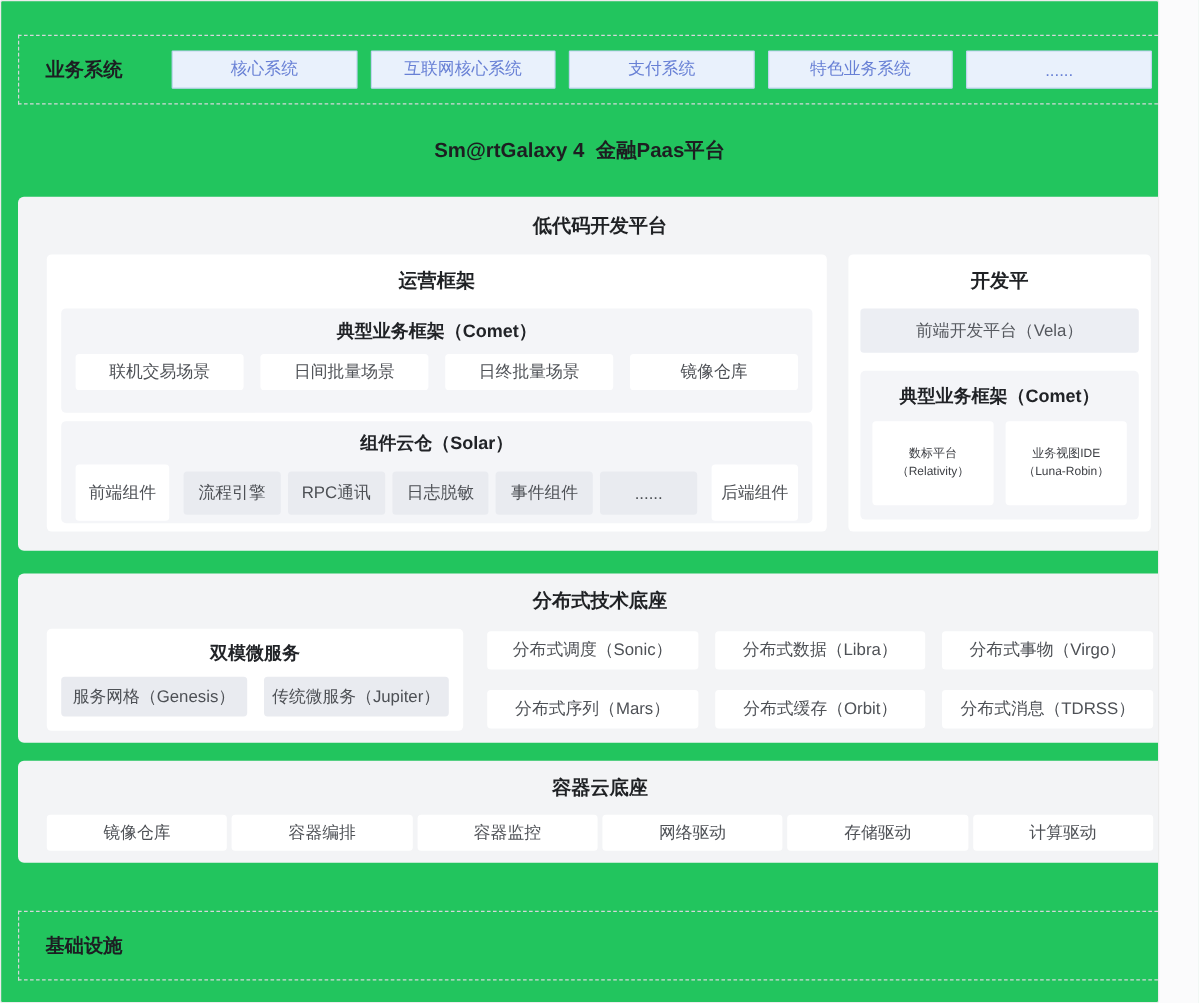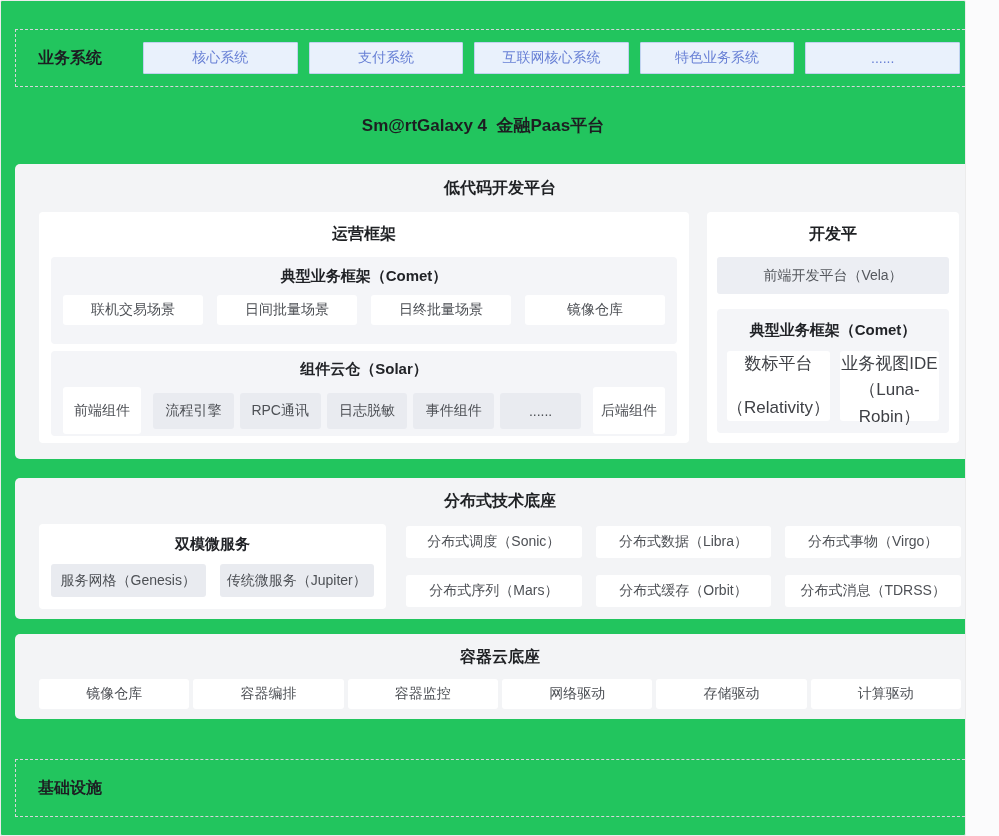--- a/index.html
+++ b/index.html
@@ -108,22 +108,22 @@
   .vela-btn {
     height: 37px; background: #eceef3; border-radius: 3px;
     display: flex; align-items: center; justify-content: center;
     font-size: 14px; color: #55585e; cursor: pointer;
   }
   .dev-comet { margin-top: 15px; height: 124px; padding: 0 10px 10px; }
   .dev-comet .sub-title { height: 42px; }
   .dev-cards { display: flex; gap: 10px; }
   .dev-card {
     flex: 1; height: 70px; background: #fff; border-radius: 3px;
-    display: flex; flex-direction: column; align-items: center; justify-content: space-between;
-    font-size: 17px; color: #3f4146; line-height: 1.55; text-align: center;
+    display: flex; flex-direction: column; align-items: center; justify-content: center;
+    font-size: 10px; color: #3f4146; line-height: 1.55; text-align: center;
     cursor: pointer;
   }
 
   
   .distributed { height: 141px; padding: 13px 24px 0; margin-top: 19px; }
   .distributed > .panel-title { margin-bottom: 12px; }
   .dist-row { display: flex; gap: 20px; align-items: flex-start; }
   .dual-panel { width: 347px; flex: none; height: 85px; padding: 0 12px; }
   .dual-panel .sub-title { height: 40px; font-size: 15px; background: transparent; }
   .dual-btns { display: flex; gap: 14px; }
@@ -144,22 +144,22 @@
 </head>
 <body>
 
 <div class="frame">
   <div class="spacer-top"></div>
 
   <div class="dashed-row">
     <div class="row-label">业务系统</div>
     <div class="chips">
       <div class="chip">核心系统</div>
+      <div class="chip">互联网核心系统</div>
       <div class="chip">支付系统</div>
-      <div class="chip">互联网核心系统</div>
       <div class="chip">特色业务系统</div>
       <div class="chip">......</div>
     </div>
   </div>
 
   <div class="main-title">Sm@rtGalaxy 4  金融Paas平台</div>
 
   <div class="panel low-code">
     <div class="panel-title">低代码开发平台</div>
     <div class="lc-row">

